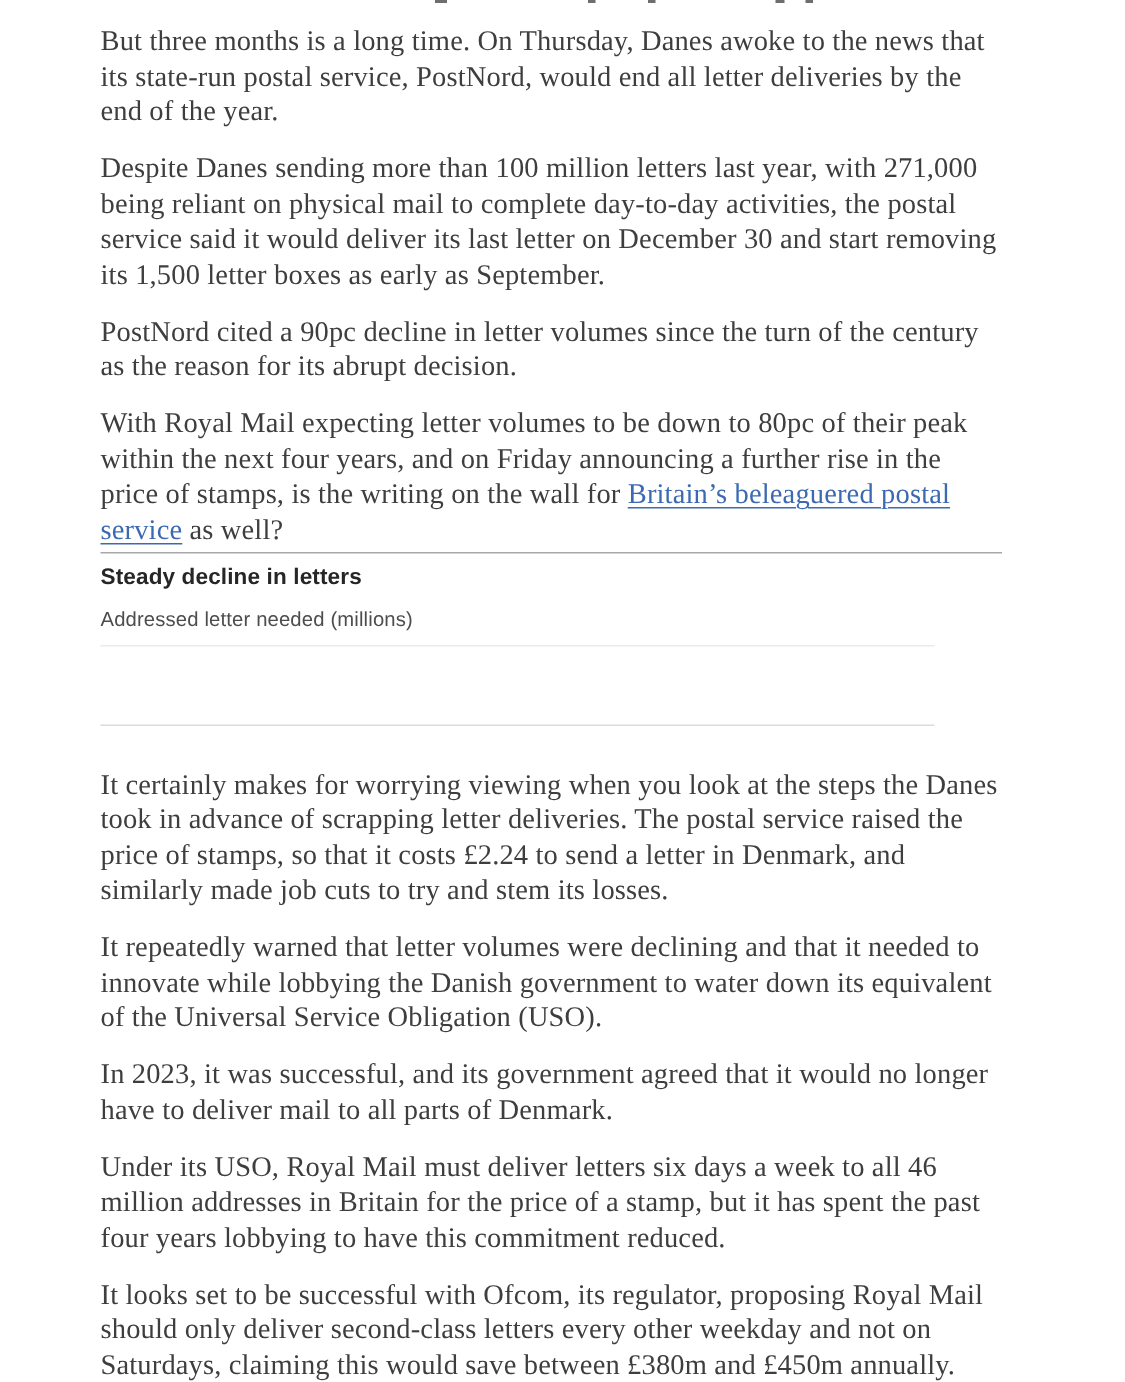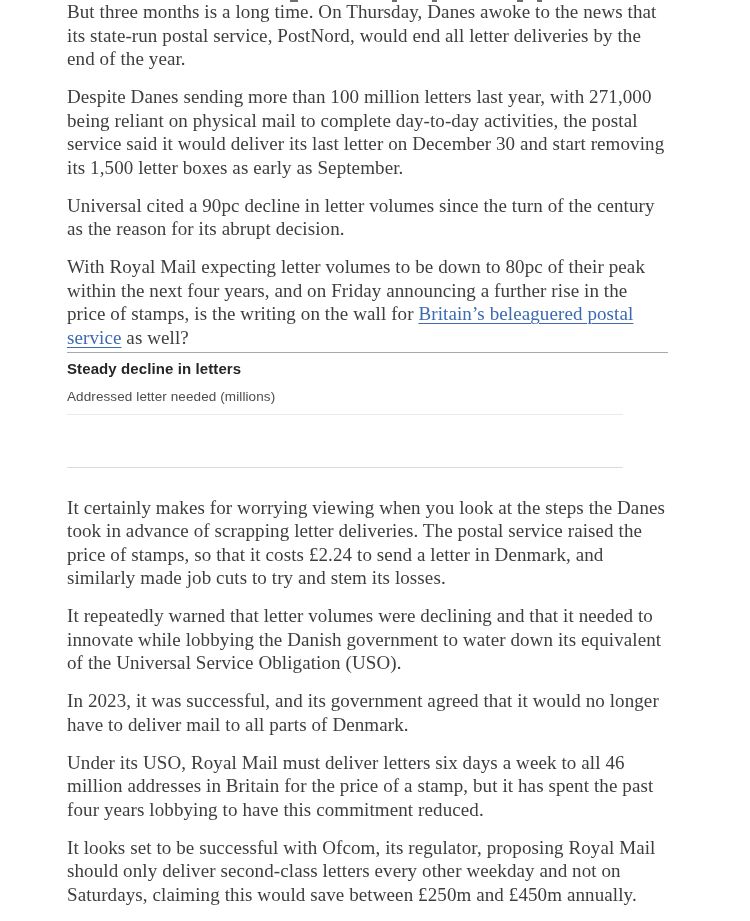--- a/index.html
+++ b/index.html
@@ -18,21 +18,21 @@
   
   .remnant span {
     position: absolute;
     top: 0;
     height: 2px;
     background: #6f6e6e;
   }
   .content {
     width: 601px;
     margin-left: 67px;
-    padding-top: 0;
+    padding-top: 16px;
   }
   .content p {
     margin: 0 0 14.5px 0;
     font-size: 19px;
     line-height: 23.5px;
     color: #3f3e3e;
     letter-spacing: 0.1px;
   }
   a.article-link {
     color: #3b6ab2;
@@ -82,34 +82,34 @@
     <span style="left:517px;width:6px;"></span>
     <span style="left:537px;width:5px;"></span>
   </div>
 
   <article class="content">
 
     <p>But three months is a long time. On Thursday, Danes awoke to the news that its state-run postal service, PostNord, would end all letter deliveries by the end of the year.</p>
 
     <p>Despite Danes sending more than 100 million letters last year, with 271,000 being reliant on physical mail to complete day-to-day activities, the postal service said it would deliver its last letter on December 30 and start removing its 1,500 letter boxes as early as September.</p>
 
-    <p>Universal cited a 90pc decline in letter volumes since the turn of the century as the reason for its abrupt decision.</p>
+    <p>PostNord cited a 90pc decline in letter volumes since the turn of the century as the reason for its abrupt decision.</p>
 
     <p><span>With Royal Mail expecting letter volumes to be down to 80pc of their peak within the next four years, and on Friday announcing a further rise in the price of stamps, is the writing on the wall for </span><a href="#" class="article-link">Britain’s beleaguered postal service</a><span> as well?</span></p>
 
     <section class="chart-embed">
       <h3 class="chart-title">Steady decline in letters</h3>
       <div class="chart-subtitle">Addressed letter needed (millions)</div>
       <div class="chart-placeholder"></div>
     </section>
 
     <p>It certainly makes for worrying viewing when you look at the steps the Danes took in advance of scrapping letter deliveries. The postal service raised the price of stamps, so that it costs £2.24 to send a letter in Denmark, and similarly made job cuts to try and stem its losses.</p>
 
     <p>It repeatedly warned that letter volumes were declining and that it needed to innovate while lobbying the Danish government to water down its equivalent of the Universal Service Obligation (USO).</p>
 
     <p>In 2023, it was successful, and its government agreed that it would no longer have to deliver mail to all parts of Denmark.</p>
 
     <p>Under its USO, Royal Mail must deliver letters six days a week to all 46 million addresses in Britain for the price of a stamp, but it has spent the past four years lobbying to have this commitment reduced.</p>
 
-    <p>It looks set to be successful with Ofcom, its regulator, proposing Royal Mail should only deliver second-class letters every other weekday and not on Saturdays, claiming this would save between £250m and £450m annually.</p>
+    <p>It looks set to be successful with Ofcom, its regulator, proposing Royal Mail should only deliver second-class letters every other weekday and not on Saturdays, claiming this would save between £380m and £450m annually.</p>
 
   </article>
 </div>
 
 </body></html>

